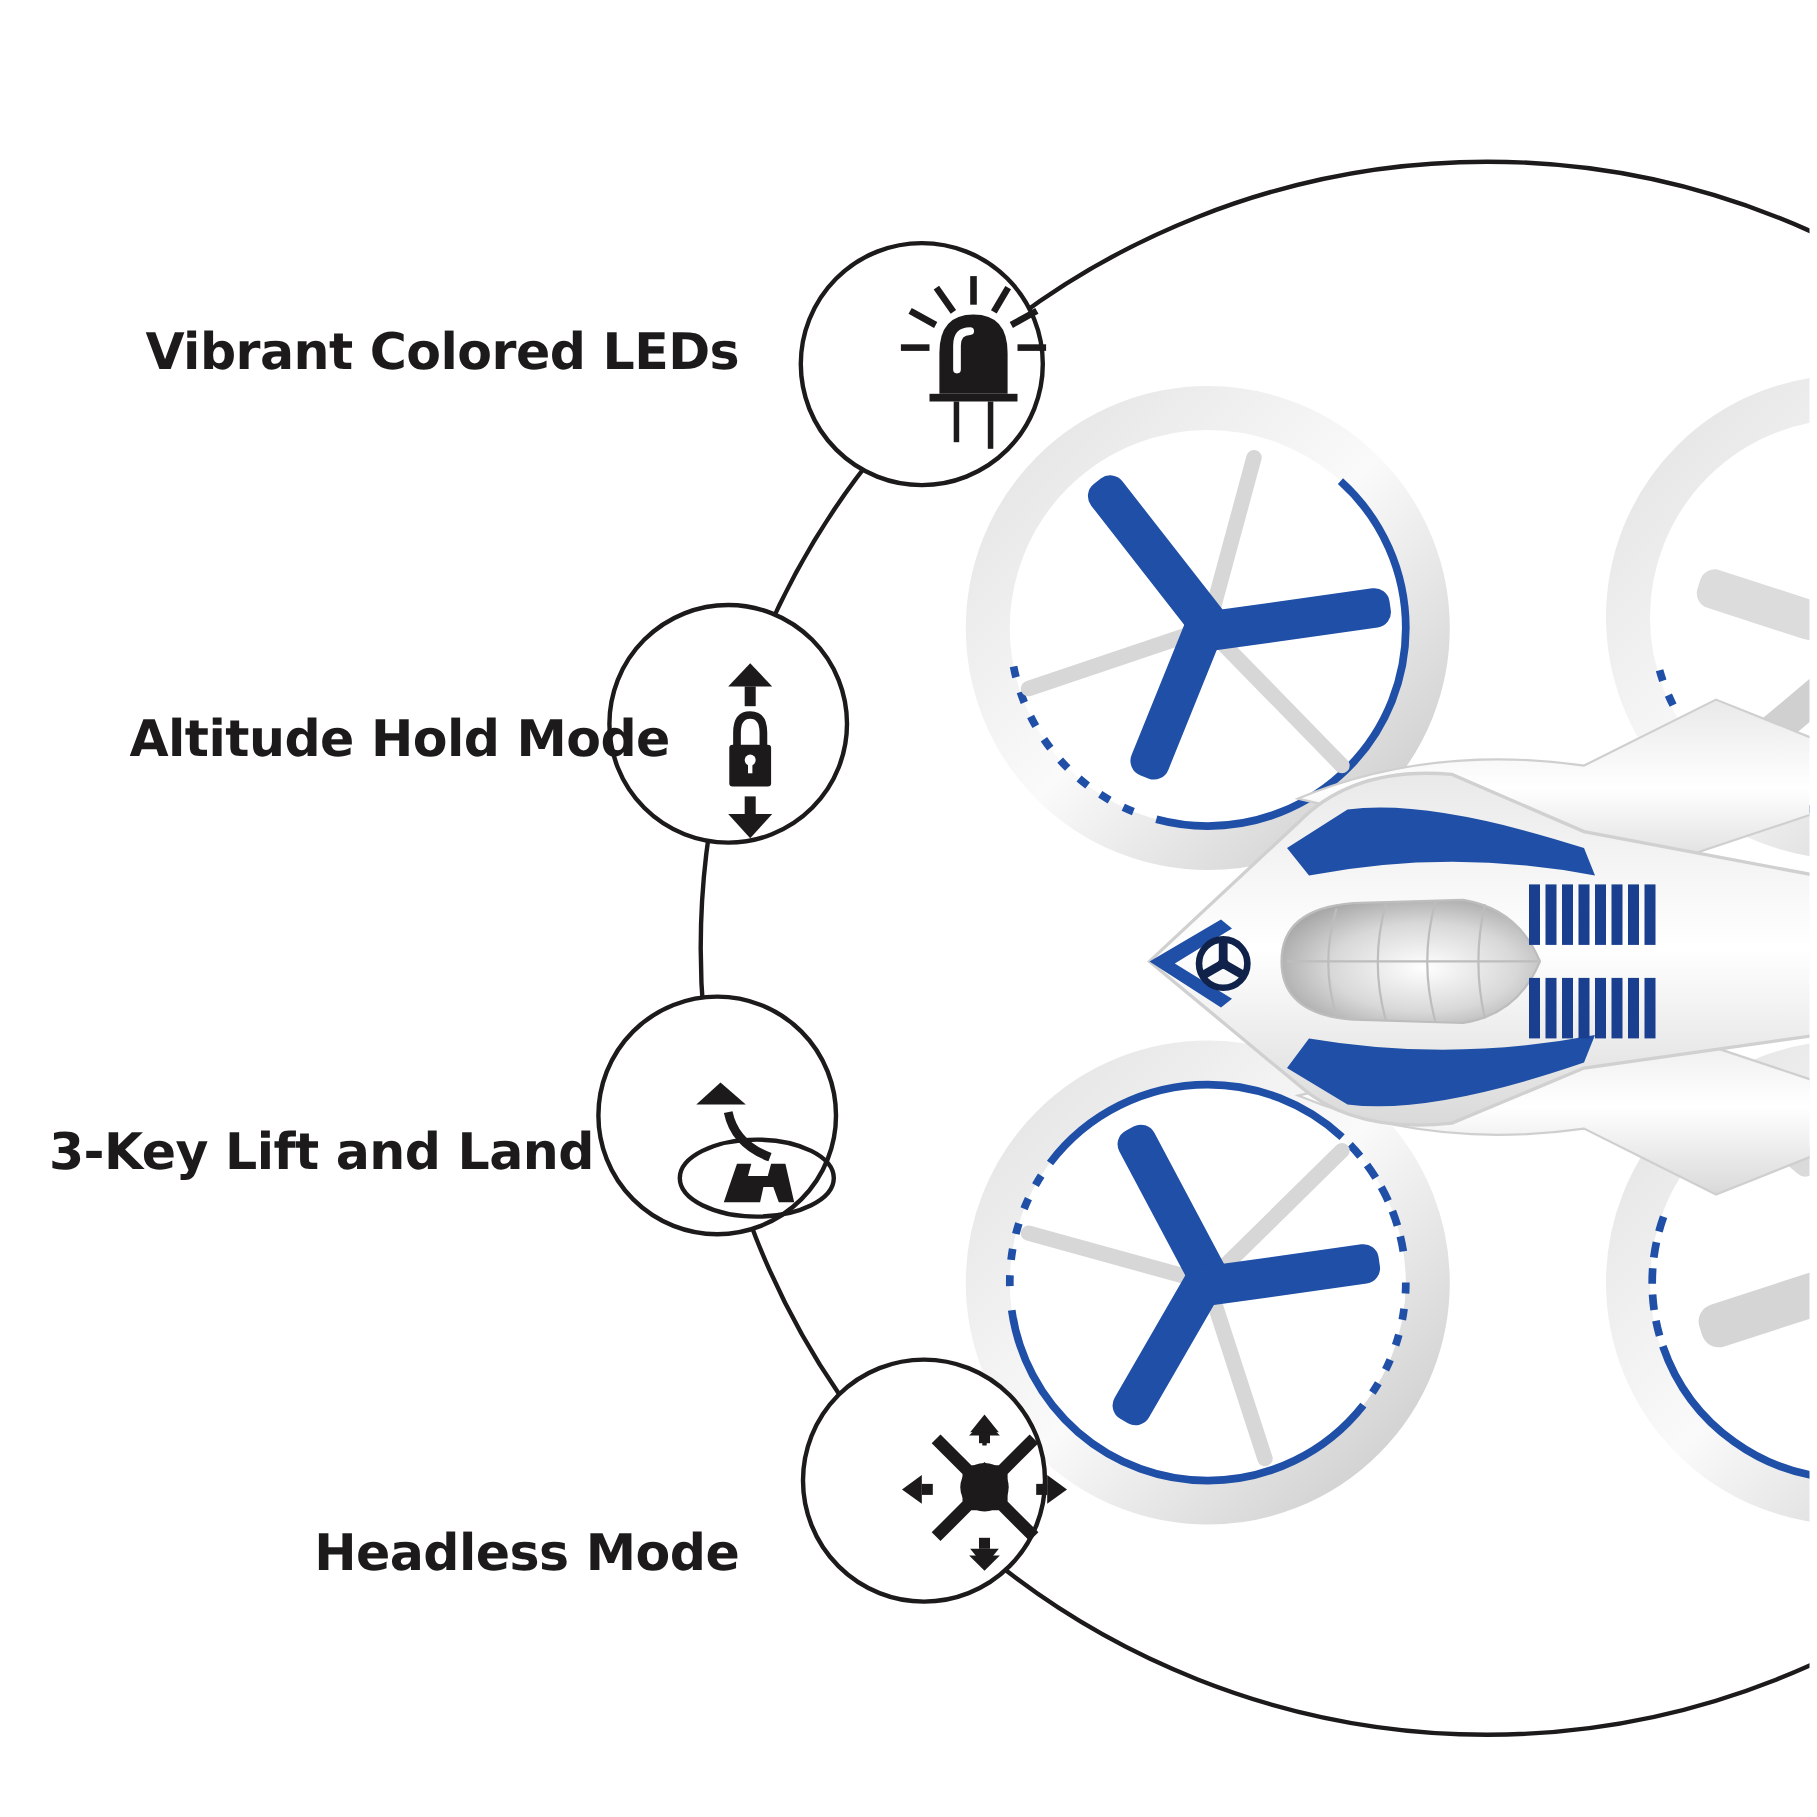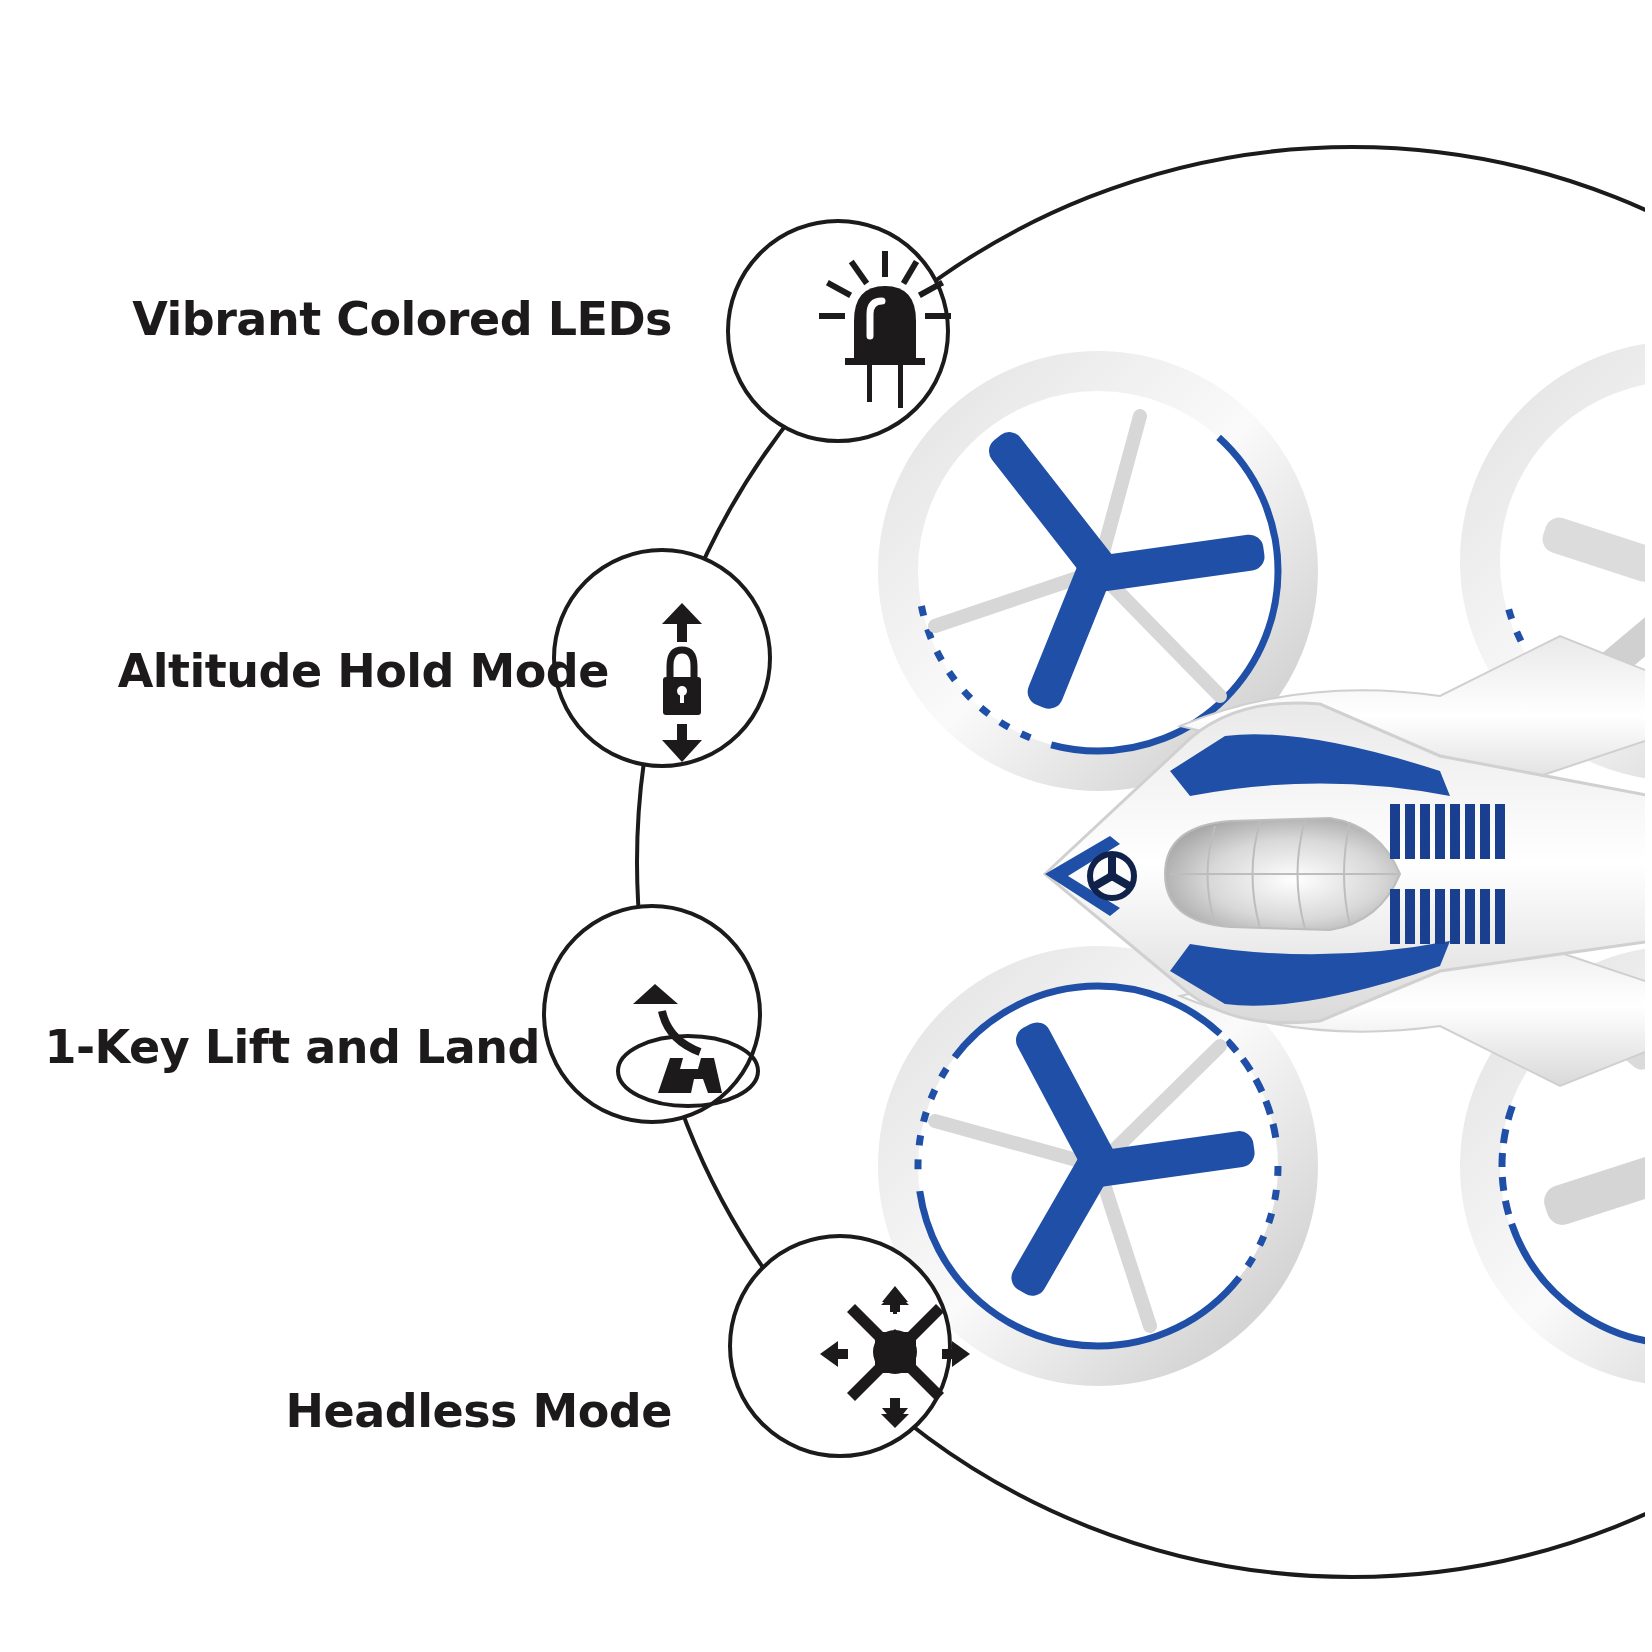--- a/index.html
+++ b/index.html
@@ -199,15 +199,15 @@
       <rect x="942" y="1313" width="10" height="10"></rect>
       <polygon points="895,1250 882,1266 908,1266"></polygon>
       <rect x="890" y="1266" width="10" height="10"></rect>
       <polygon points="895,1388 882,1372 908,1372"></polygon>
       <rect x="890" y="1362" width="10" height="10"></rect>
     </g>
   </svg>
 
   <div class="feature-label" style="right:980px; top:260px;">Vibrant Colored LEDs</div>
   <div class="feature-label" style="right:1043px; top:612px;">Altitude Hold Mode</div>
-  <div class="feature-label" style="right:1112px; top:988px;">1-Key Lift and Land</div>
+  <div class="feature-label" style="right:1112px; top:988px;">3-Key Lift and Land</div>
   <div class="feature-label" style="right:980px; top:1352px;text-align:right;">Headless Mode</div>
 </div>
 
 </body></html>

